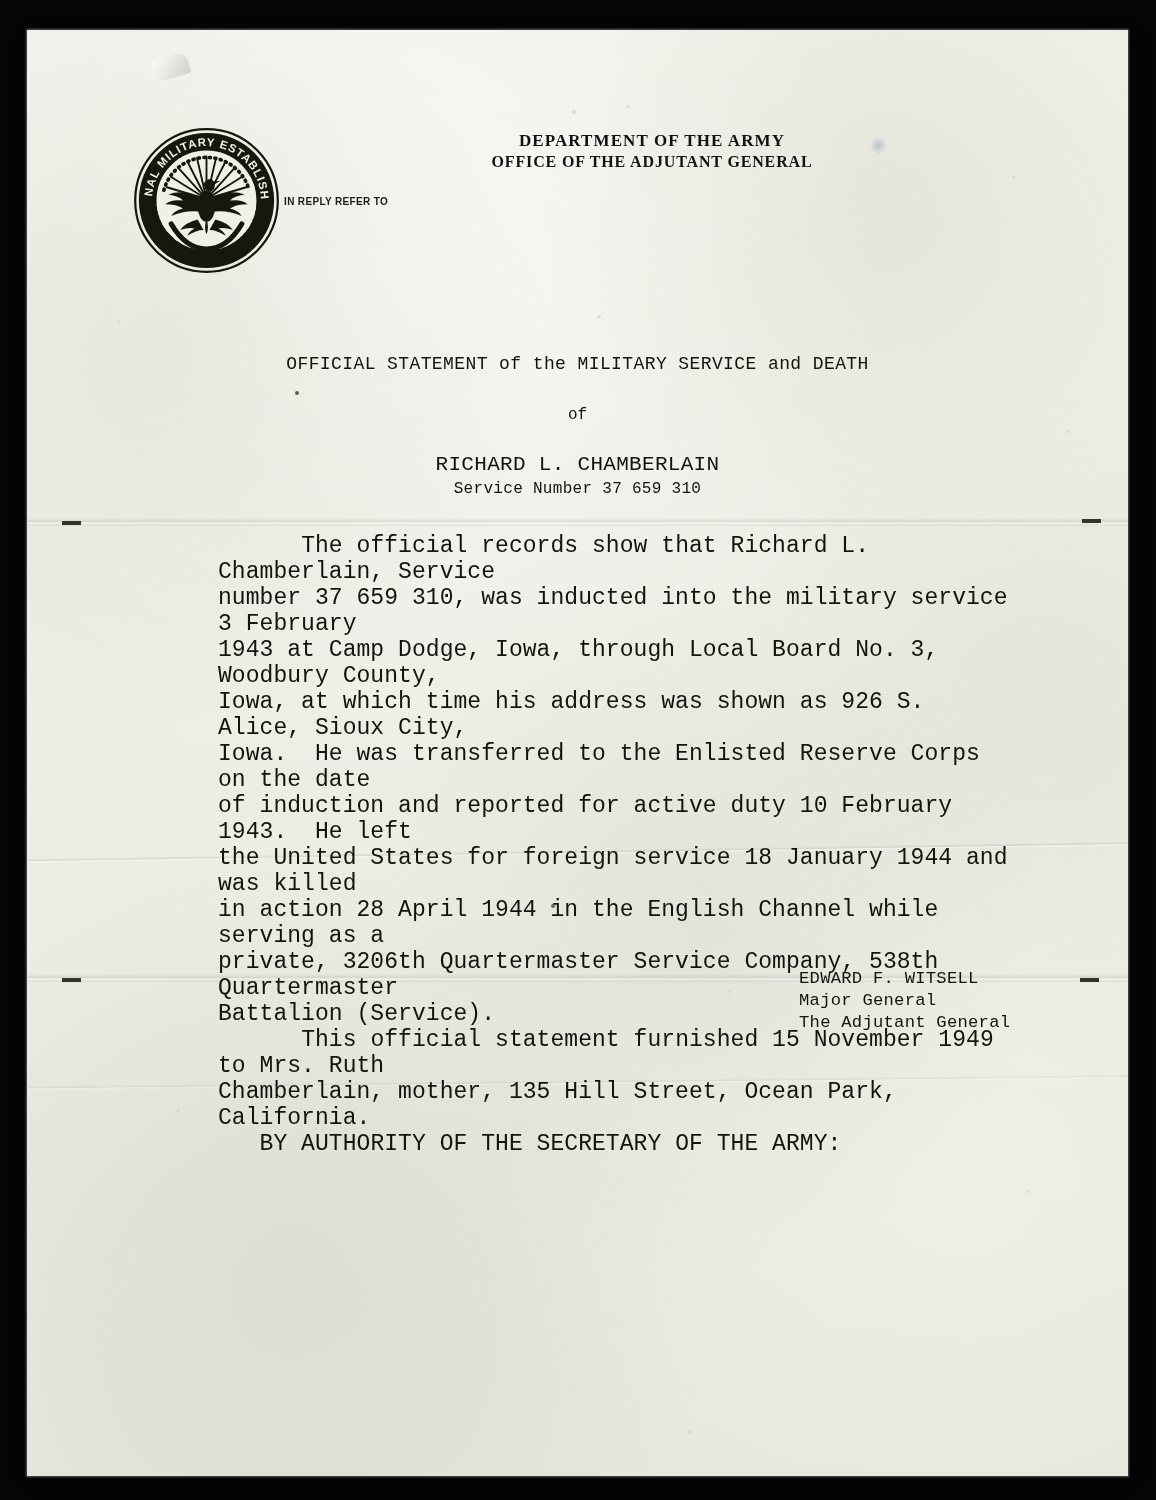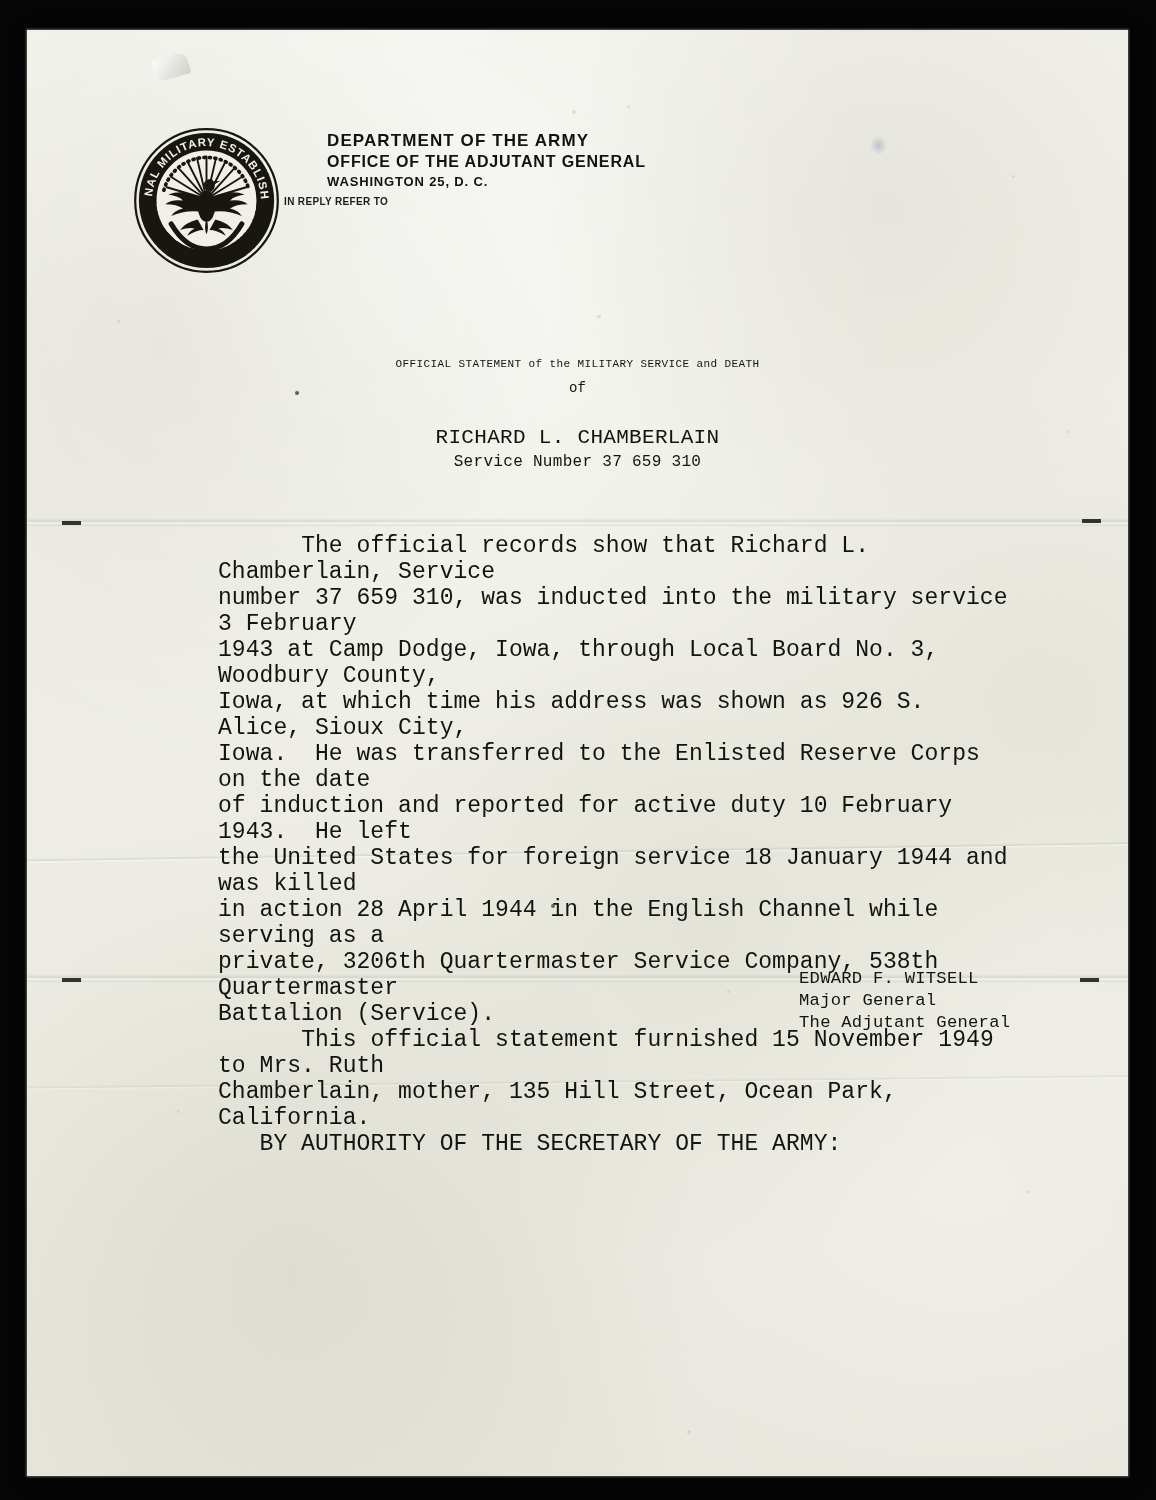--- a/index.html
+++ b/index.html
@@ -133,22 +133,23 @@
     letter-spacing: 0.35px;
     color: #1c1c1c;
     white-space: nowrap;
   }
 
   #agency-block {
     position: absolute;
     left: 300px;
     top: 100px;
     width: 650px;
+    text-align: center;
     color: #121212;
-    font-family: Liberation Sans, sans-serif;
+    font-family: Liberation Serif, serif;
     font-weight: 700;
   }
   #agency-line1 {
     font-size: 17px;
     letter-spacing: 1.1px;
     line-height: 22px;
   }
   #agency-line2 {
     font-size: 16px;
     letter-spacing: 0.85px;
@@ -168,28 +169,29 @@
   }
 
   #title-block {
     position: absolute;
     left: 0;
     top: 322px;
     width: 1101px;
     text-align: center;
   }
   #title-line {
-    font-size: 11px;
+    font-size: 18px;
     letter-spacing: 0.4px;
     line-height: 24px;
     white-space: nowrap;
   }
   #of-line {
-    font-size: 14px;
+    font-size: 16px;
     line-height: 24px;
+    margin-top: 27px;
   }
   #subject-name {
     font-size: 21px;
     letter-spacing: 0.3px;
     line-height: 24px;
     margin-top: 26px;
   }
   #subject-service-number {
     font-size: 16px;
     letter-spacing: 0.3px;
@@ -332,21 +334,20 @@
 
           <path d="M 52,132 q 20,34 48,34 q 28,0 48,-34" fill="none" stroke="#17170f" stroke-width="7" stroke-linecap="round"></path>
         </svg>
       </div>
 
       <div id="reply-refer">IN REPLY REFER TO</div>
 
       <div id="agency-block">
         <div id="agency-line1">DEPARTMENT OF THE ARMY</div>
         <div id="agency-line2">OFFICE OF THE ADJUTANT GENERAL</div>
-        <div id="agency-line3">WASHINGTON 25, D. C.</div>
       </div>
     </div>
 
     <div id="title-dot"></div>
     <div id="title-block" class="tw">
       <div id="title-line">OFFICIAL STATEMENT of the MILITARY SERVICE and DEATH</div>
       <div id="of-line">of</div>
       <div id="subject-name">RICHARD L. CHAMBERLAIN</div>
       <div id="subject-service-number">Service Number 37 659 310</div>
     </div>

